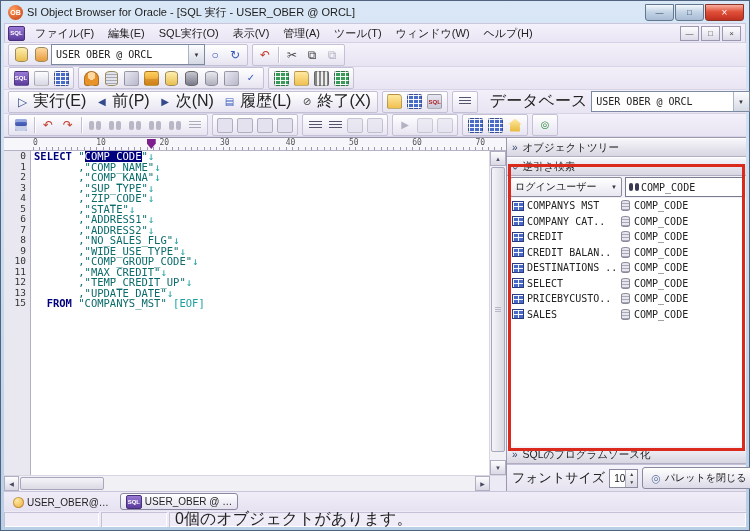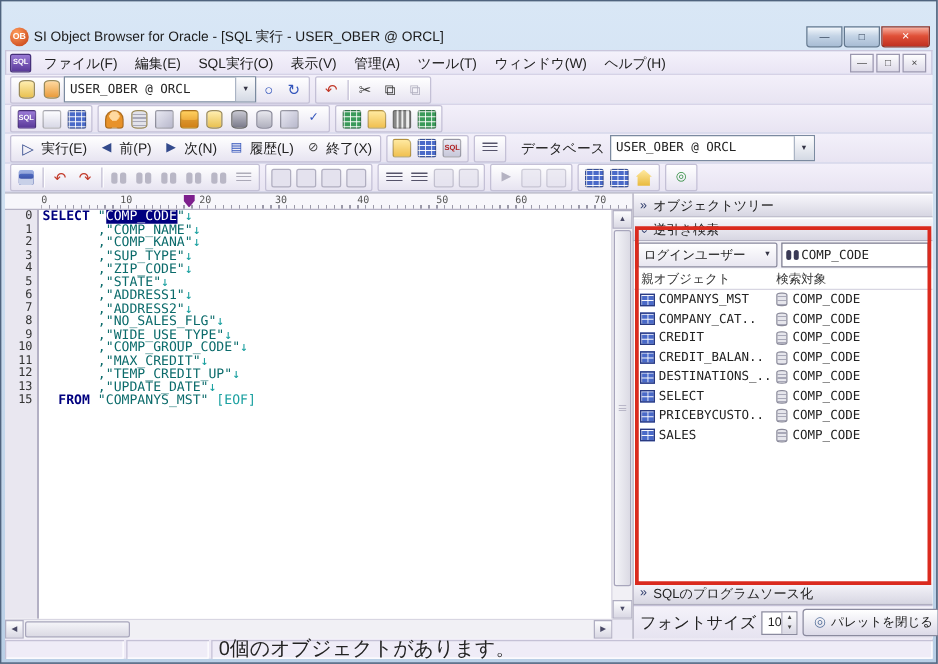--- a/index.html
+++ b/index.html
@@ -1,21 +1,21 @@
 <!DOCTYPE html>
 <html><head>
 <meta charset="utf-8">
 <style>
   html,body{margin:0;padding:0;}
   body{width:750px;height:531px;overflow:hidden;background:#7a8aa0;
        font-family:"Liberation Sans","DejaVu Sans",sans-serif;-webkit-font-smoothing:antialiased;}
   .window{width:750px;height:531px;box-sizing:border-box;border:1px solid #4f637e;
           background:linear-gradient(#d9e7f6,#b9cfe6);padding:0 3px 3px;display:flex;flex-direction:column;}
   
-  .titlebar{height:21px;display:flex;align-items:center;gap:4px;padding:18px 2px 0 4px;}
+  .titlebar{height:21px;display:flex;align-items:center;gap:4px;padding:1px 2px 0 4px;}
   .appicon{width:15px;height:15px;border-radius:50%;background:radial-gradient(circle at 35% 30%,#ff9d5c,#c23a10);
            color:#fff;font-size:7px;font-weight:bold;display:flex;align-items:center;justify-content:center;flex:0 0 auto;}
   .title{font-size:11px;color:#1c1c1c;white-space:nowrap;overflow:hidden;}
   .winbtns{margin-left:auto;display:flex;gap:1px;}
   .wbtn{width:27px;height:15px;border:1px solid #63788f;border-radius:0 0 3px 3px;
         background:linear-gradient(#f4f8fc,#c4d4e6 45%,#a8bcd4);color:#2a3a50;
         font-size:8px;display:flex;align-items:center;justify-content:center;}
   .wbtn.close{width:37px;background:linear-gradient(#f8b0a0,#e05038 45%,#c03020);color:#fff;border-color:#8c3328;font-size:10px;}
   
   .menubar{height:18px;background:linear-gradient(#f4f1fb,#e9e5f4);border:1px solid #cac6dc;border-bottom-color:#d6d2e6;
@@ -26,21 +26,21 @@
   .mdibtns{margin-left:auto;display:flex;gap:2px;padding-right:2px;}
   .mdibtn{width:17px;height:13px;border:1px solid #9a97ae;background:linear-gradient(#fdfdfe,#dddae8);
           font-size:8px;color:#444;display:flex;align-items:center;justify-content:center;}
   
   .tbrow{background:linear-gradient(#f3f0fa,#e8e4f2);border-bottom:1px solid #d8d4e8;display:flex;align-items:center;padding:0 2px;}
   .t1{height:23px}.t2{height:22px}.t3{height:23px}.t4{height:22px}
   .tgroup{display:inline-flex;align-items:center;height:20px;margin:0 2px;padding:0 2px;
           background:linear-gradient(#ffffff,#e7e4f1);border:1px solid #c4c0d6;border-radius:2px;}
   .tbtn{width:20px;height:18px;display:flex;align-items:center;justify-content:center;border-radius:2px;}
   .tbtn.wide{width:auto;padding:0 4px;gap:3px;}
-  .tlabel{font-size:11px;color:#222;white-space:nowrap;}
+  .tlabel{font-size:16px;color:#222;white-space:nowrap;}
   .ig{width:15px;height:15px;display:flex;align-items:center;justify-content:center;font-size:12px;line-height:1;}
   .ig.sm{font-size:10px;}
   .c-red{color:#c23a2a}.c-blue{color:#3355bb}.c-nav{color:#334a8c}.c-gray{color:#b4b2c2}.c-green{color:#2a8a3a}.c-dark{color:#444}
   .chip{width:13px;height:13px;border-radius:2px;border:1px solid rgba(0,0,0,.25);}
   .chip.sql{background:linear-gradient(#9a7ad6,#5a3a9a);color:#fff;font-size:6px;font-weight:bold;display:flex;align-items:center;justify-content:center;}
   .chip.sqlr{background:linear-gradient(#e8e8f2,#c8c8da);color:#b02020;font-size:6px;font-weight:bold;display:flex;align-items:center;justify-content:center;}
   .chip.script{background:linear-gradient(#fdfdff,#d8d8e6);}
   .chip.grid{background:#4a6ac8;background-image:linear-gradient(rgba(255,255,255,.95) 1px,transparent 1px),linear-gradient(90deg,rgba(255,255,255,.95) 1px,transparent 1px);background-size:100% 4px,5px 100%;}
   .chip.gridg{background:#3a9a5a;background-image:linear-gradient(rgba(255,255,255,.95) 1px,transparent 1px),linear-gradient(90deg,rgba(255,255,255,.95) 1px,transparent 1px);background-size:100% 4px,5px 100%;}
   .chip.user{background:radial-gradient(circle at 50% 30%,#ffd9a0 35%,#e8922a 36%);border-radius:50% 50% 3px 3px;}
@@ -553,24 +553,20 @@
       <div class="searchrow">
         <div class="scopebtn">
           <span>ログインユーザー</span>
           <span class="da">▼</span>
         </div>
         <div class="searchbox">
           <span class="sbinoc"></span>
           <span class="sval">COMP_CODE</span>
         </div>
       </div>
-      <div class="colsrow">
-        <span class="colh c1">親オブジェクト</span>
-        <span class="colh">検索対象</span>
-      </div>
       <div class="listarea" id="result-list">
   <div class="lrow">
     <span class="icon1"></span>
     <span class="nm">COMPANYS_MST</span>
     <span class="icon2"></span>
     <span class="tg">COMP_CODE</span>
   </div>
 
   <div class="lrow">
     <span class="icon1"></span>
@@ -636,20 +632,30 @@
         </div>
         <div class="palbtn">
           <span class="pi">◎</span>
           <span>パレットを閉じる</span>
         </div>
       </div>
       <div class="redbox"></div>
     </div>
   </div>
 
+  <div class="tabbar">
+    <div class="tab">
+      <span class="tico-session"></span>
+      <span>USER_OBER@…</span>
+    </div>
+    <div class="tab active">
+      <span class="tico-sql">SQL</span>
+      <span>USER_OBER @ …</span>
+    </div>
+  </div>
 
   <div class="statusbar">
     <div class="scell c1"></div>
     <div class="scell c2"></div>
     <div class="scell c3">0個のオブジェクトがあります。</div>
   </div>
 
 </div>
 
 </body></html>

